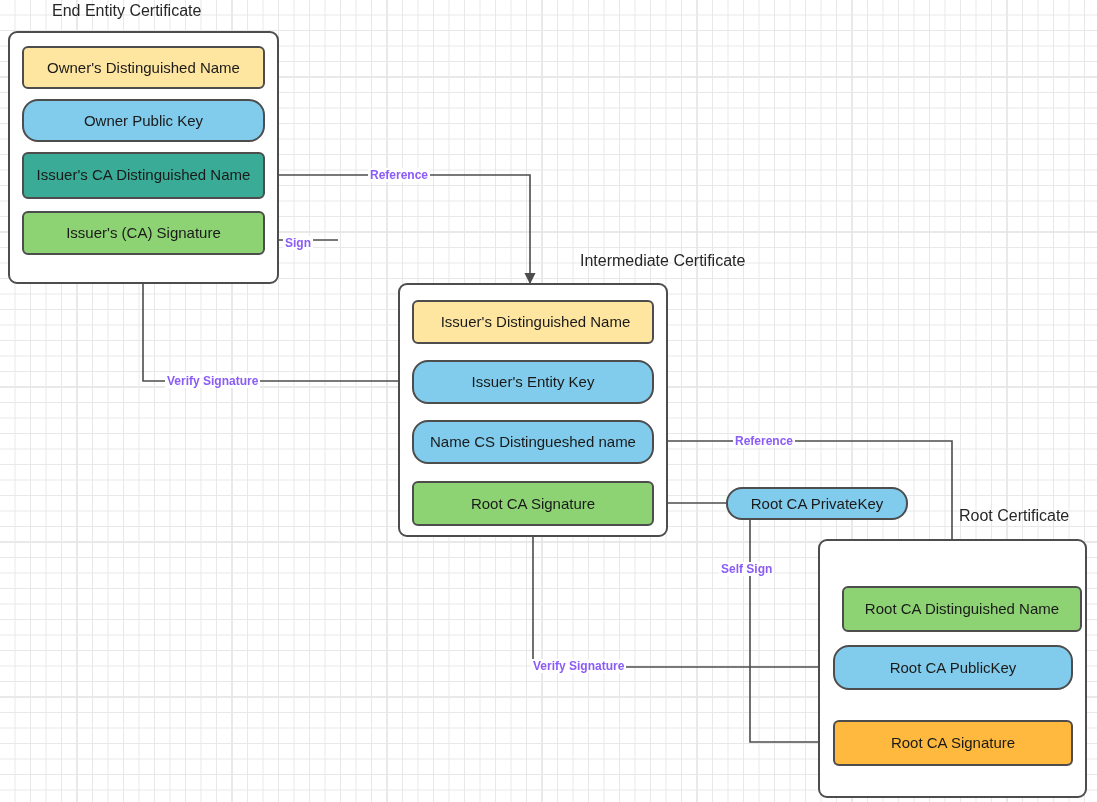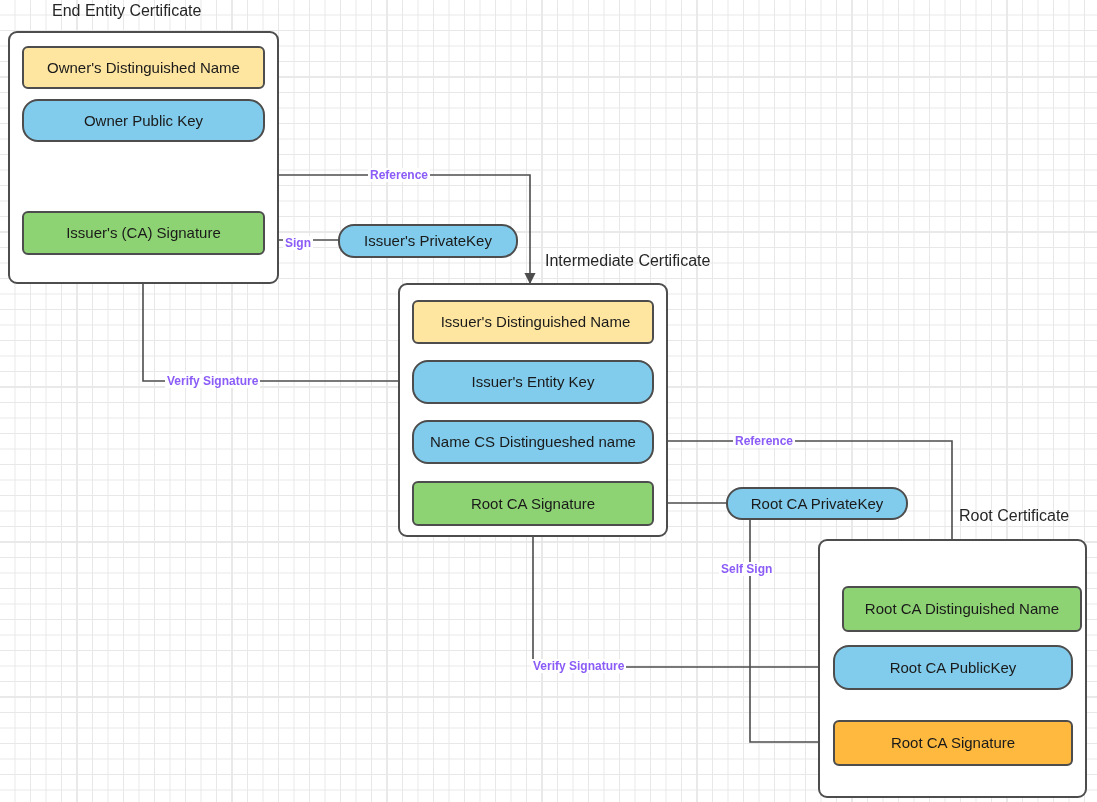--- a/index.html
+++ b/index.html
@@ -119,26 +119,26 @@
   </svg>
 
   <div class="cert-title" style="left:52px; top:2px;">End Entity Certificate</div>
 
   <div class="cert-box" style="left:8px; top:31px; width:271px; height:253px;"></div>
 
   <div class="field c-yellow" style="left:22px; top:46px; width:243px; height:43px;">Owner's Distinguished Name</div>
 
   <div class="field c-blue" style="left:22px; top:99px; width:243px; height:43px;">Owner Public  Key</div>
 
+  <div class="field c-teal two-line" style="left:22px; top:152px; width:243px; height:47px;">Issuer's CA Distinguished Name</div>
 
   <div class="field c-green" style="left:22px; top:211px; width:243px; height:44px;">Issuer's (CA) Signature</div>
 
-  <div class="field c-blue" style="left:338px; top:224px; width:180px; height:34px; font-size:15px;">Issuer's PrivateKey</div>
 
-  <div class="cert-title" style="left:545px; top:252px;">Intermediate Certificate</div>
+  <div class="cert-title" style="left:580px; top:252px;">Intermediate Certificate</div>
 
   <div class="cert-box" style="left:398px; top:283px; width:270px; height:254px;"></div>
 
   <div class="field c-yellow" style="left:412px; top:300px; width:242px; height:44px;padding-left:11px;">Issuer's Distinguished Name</div>
 
   <div class="field c-blue" style="left:412px; top:360px; width:242px; height:44px;">Issuer's Entity  Key</div>
 
   <div class="field c-blue" style="left:412px; top:420px; width:242px; height:44px;">Name CS Distingueshed name</div>
 
   <div class="field c-green" style="left:412px; top:481px; width:242px; height:45px;">Root CA Signature</div>

